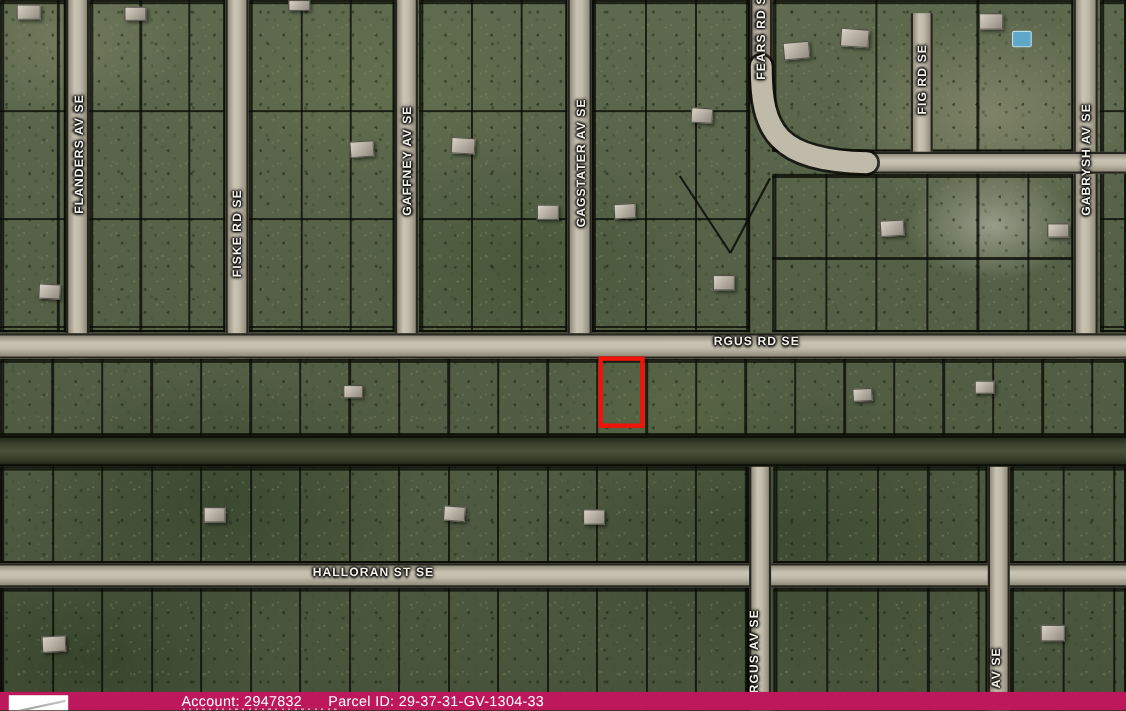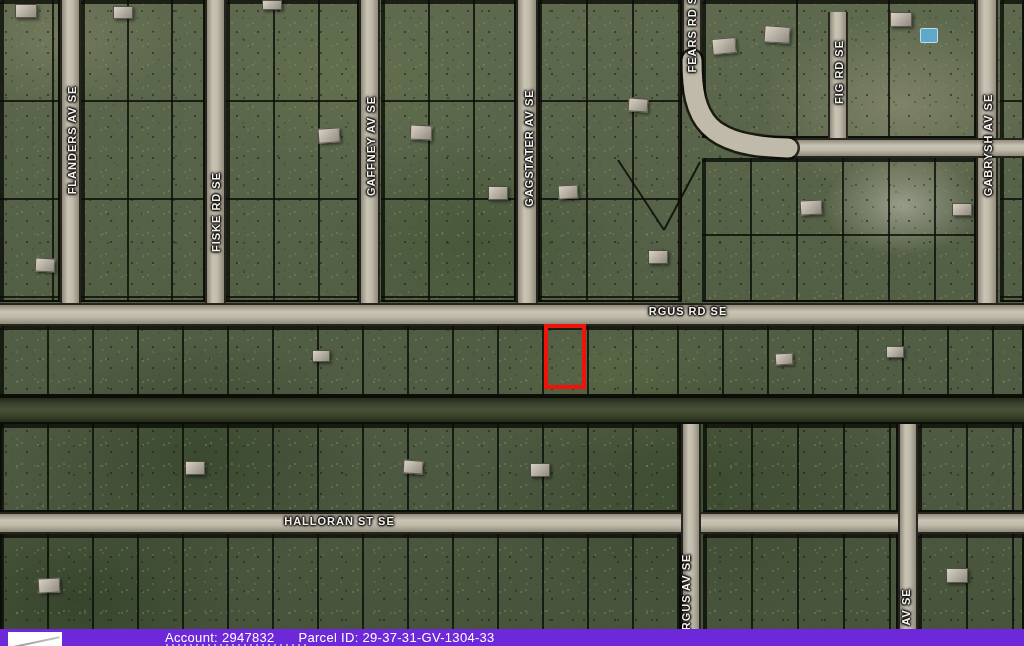--- a/index.html
+++ b/index.html
@@ -76,21 +76,21 @@
   .highlight{position:absolute;z-index:6;box-sizing:border-box;border:4px solid #ef1309;}
   
   #watermark{
     position:absolute;left:8px;top:605px;z-index:8;
     font-size:26px;font-weight:400;letter-spacing:.5px;
     color:rgba(226,226,220,.88);
   }
   
   #footer{
     position:absolute;left:0;bottom:0;width:100%;height:17px;z-index:9;
-    background:#6d28d9;color:#fff;
+    background:#be185d;color:#fff;
   }
   #footer .logo{
     position:absolute;left:8px;top:3px;width:54px;height:22px;
     background:#fff;overflow:hidden;
   }
   #footer .logo::after{
     content:"";position:absolute;left:6px;top:9px;width:46px;height:2px;
     background:linear-gradient(90deg,#9a9a9a,#c7c7c7);
     transform:rotate(-12deg);
   }

